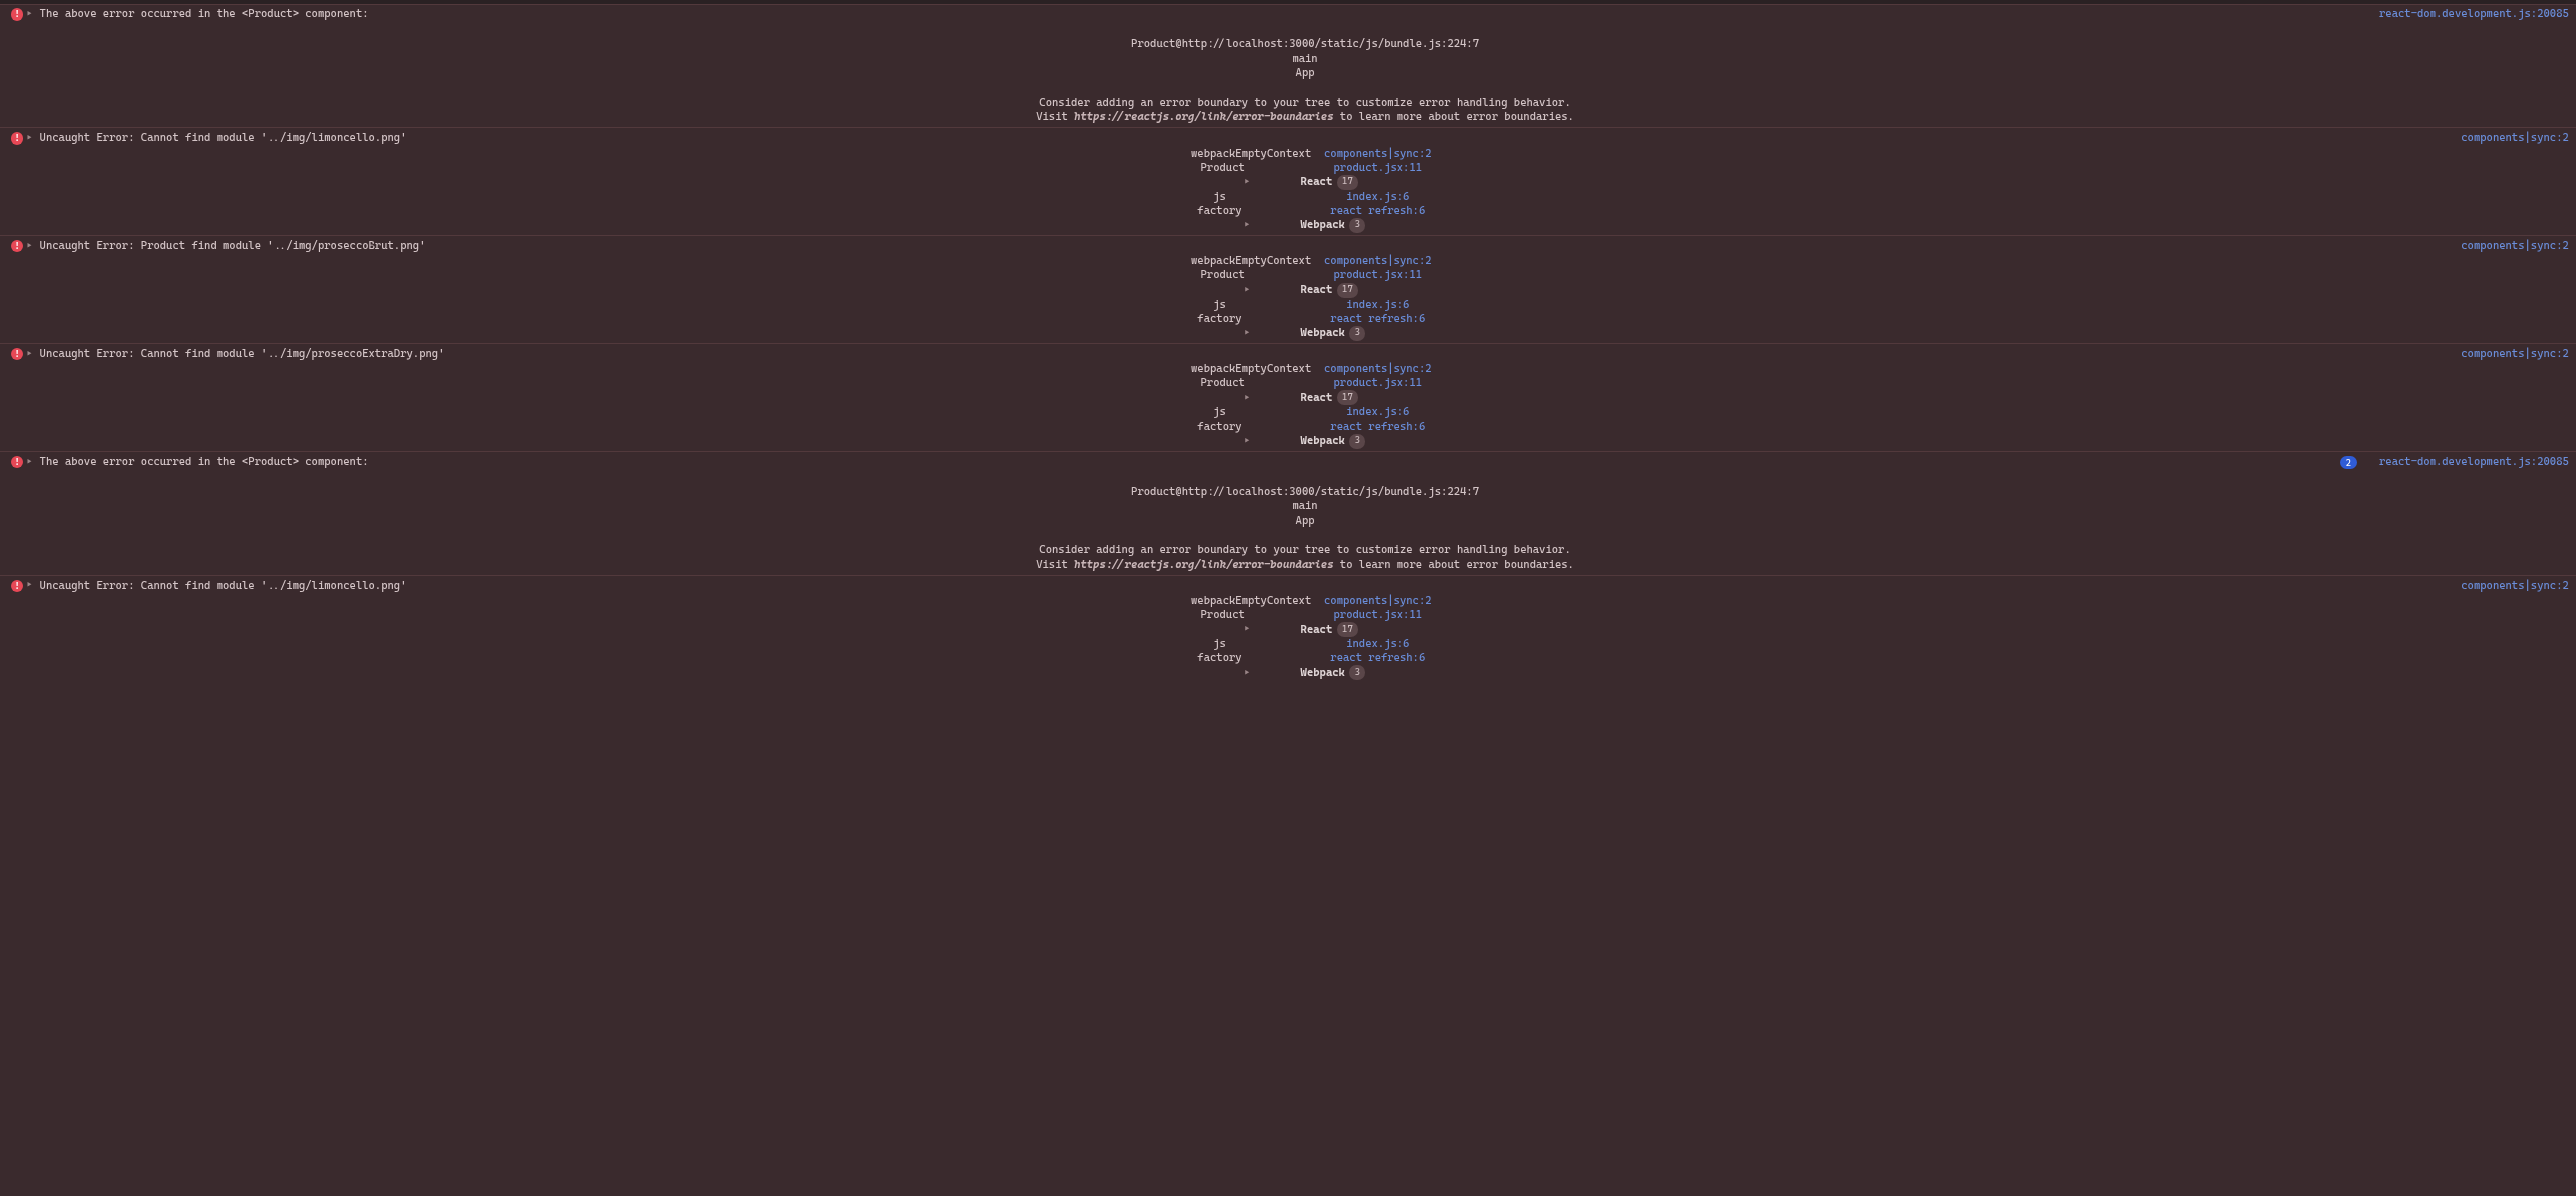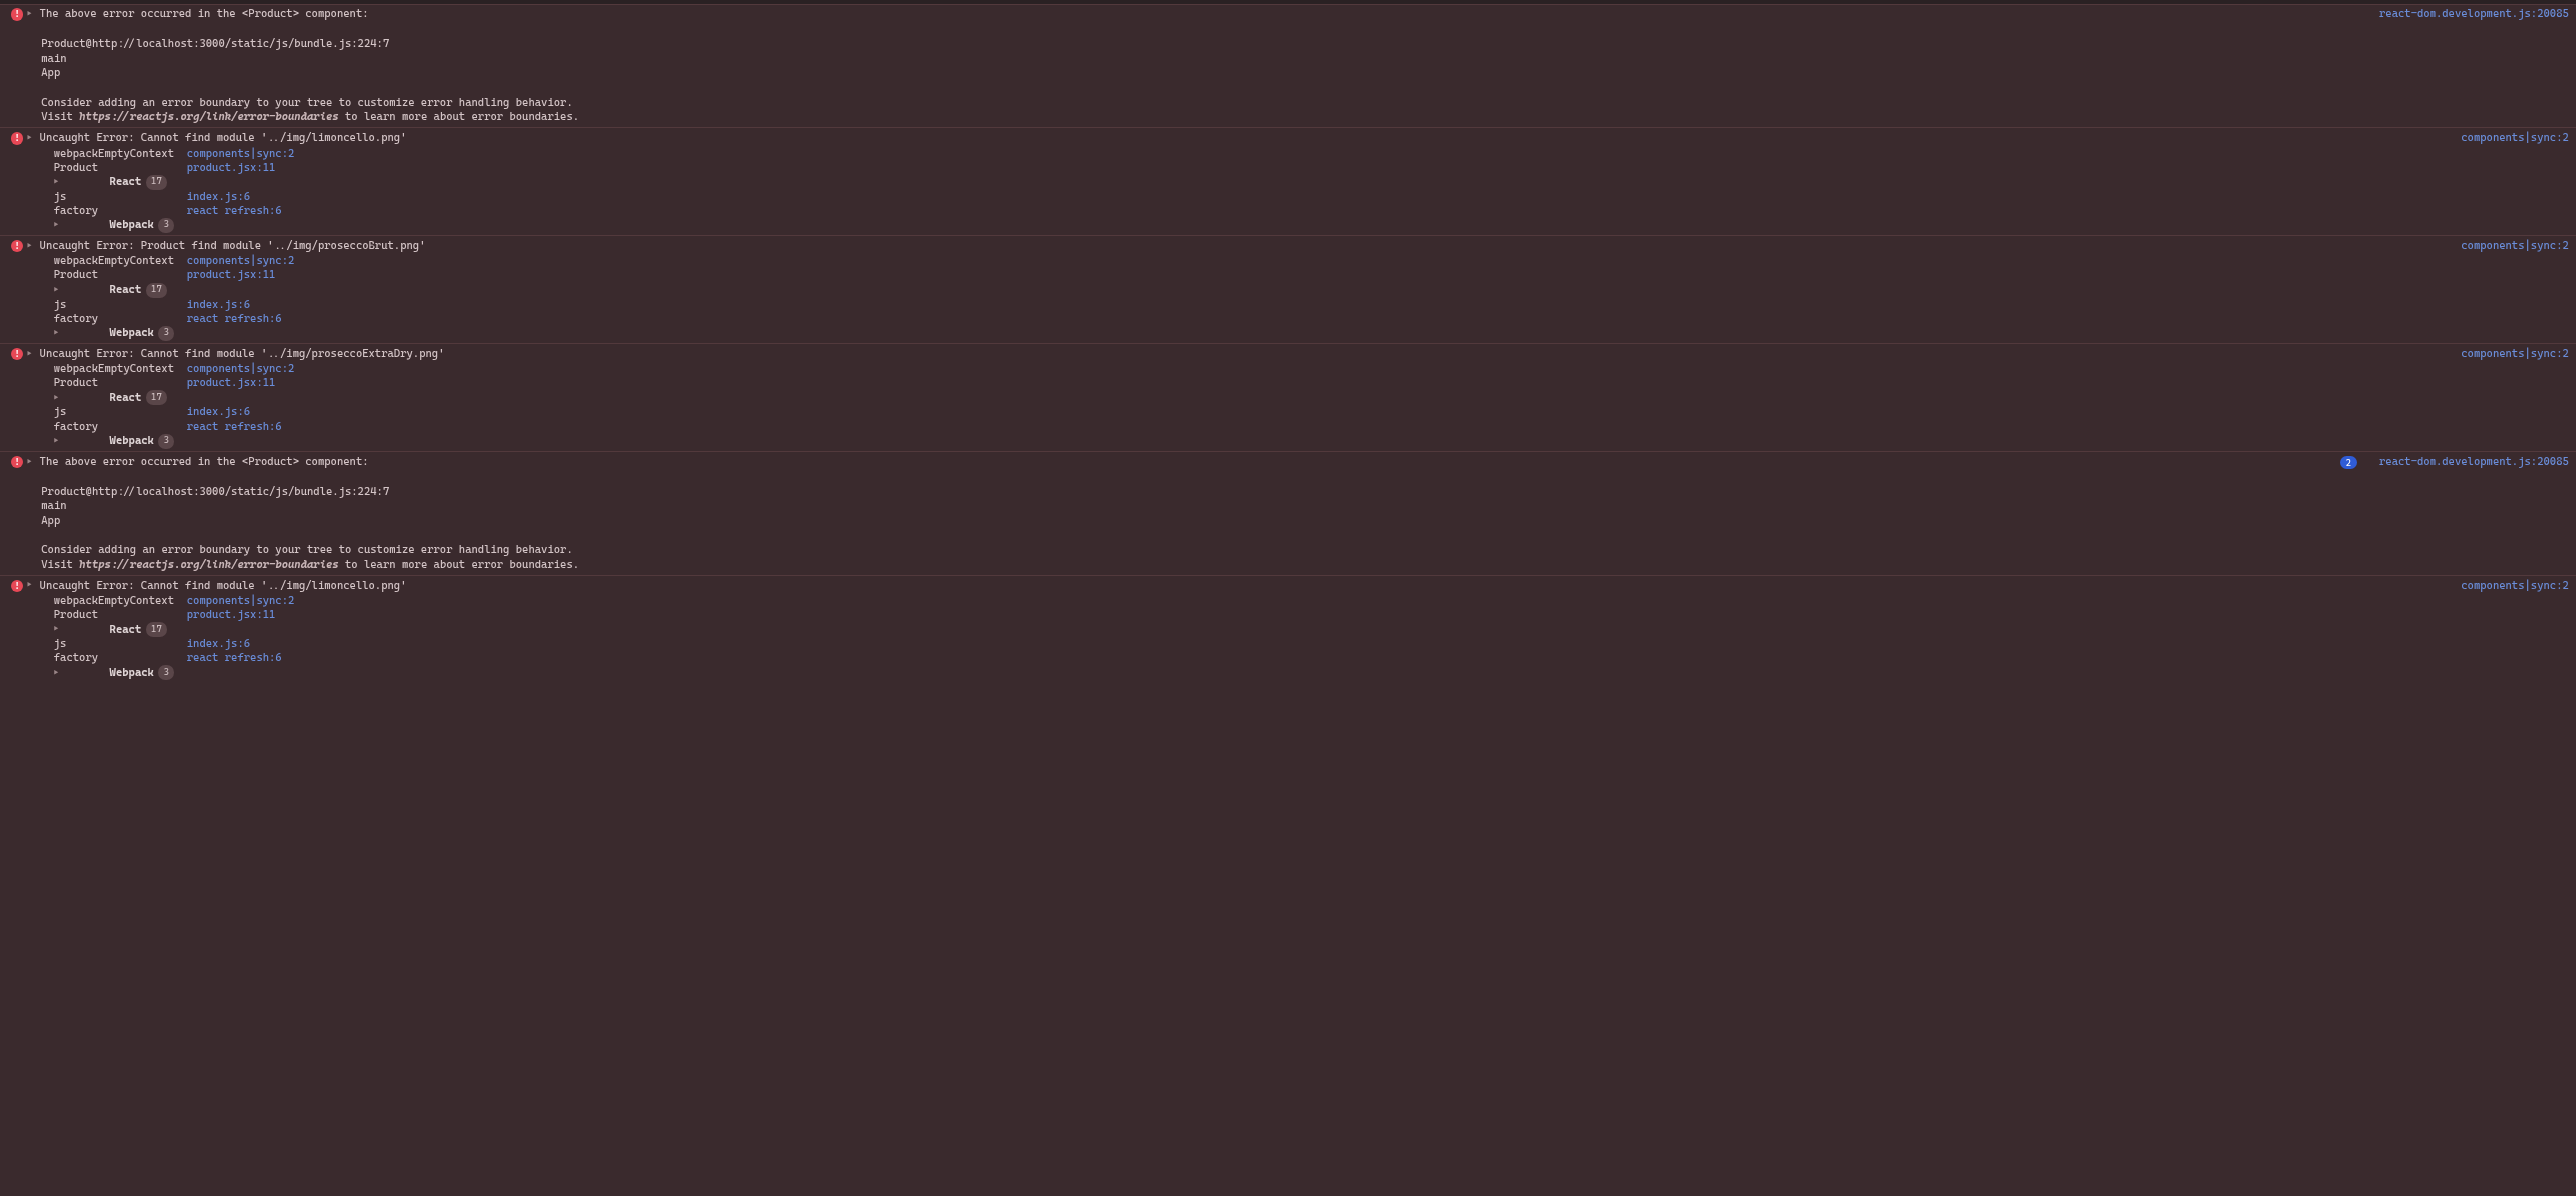--- a/index.html
+++ b/index.html
@@ -53,30 +53,31 @@
       color: #6a8dd9;
       margin-left: auto;
       flex-shrink: 0;
       padding-left: 14.4px;
       cursor: pointer;
     }
     .body-indent {
       margin-left: 30.5px;
       margin-top: 0.9px;
     }
-    .body-indent .line { white-space: pre; color: #d4c5c7; }
+    .body-indent .line { white-space: pre; color: #d4c5c7; text-align: center; }
     .ital { font-style: italic; color: #c9b6b8; font-weight: bold; }
     .stack {
       margin-left: 43px;
       margin-top: 0.9px;
     }
     .stack-row {
       display: flex;
       align-items: center;
       line-height: 1.3;
+      justify-content: center;
     }
     .stack-name {
       min-width: 133px;
       color: #d4c5c7;
       display: flex;
       align-items: center;
     }
     .stack-loc {
       color: #6a8dd9;
       cursor: pointer;

